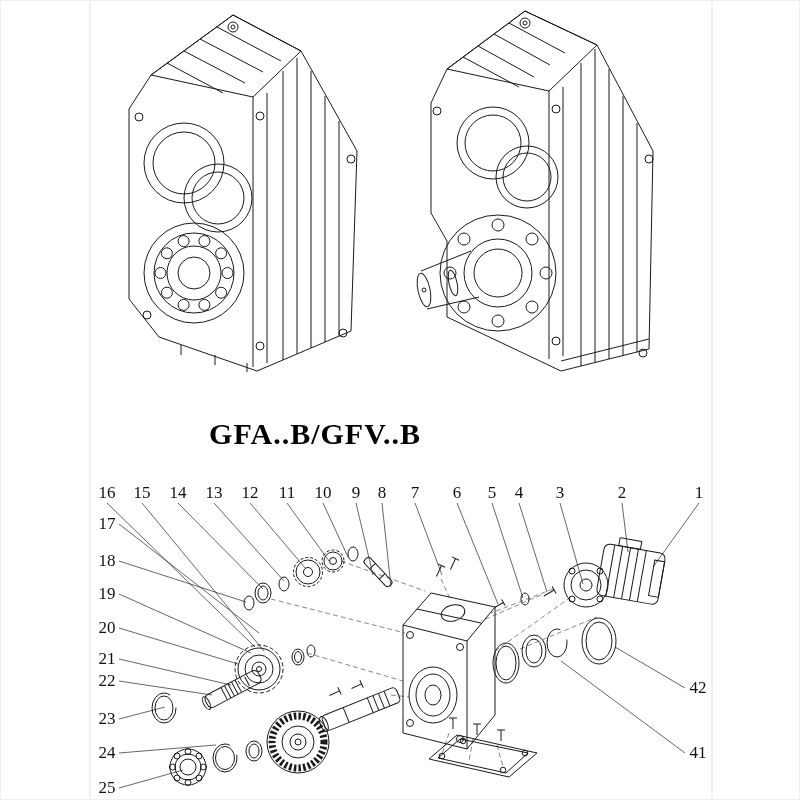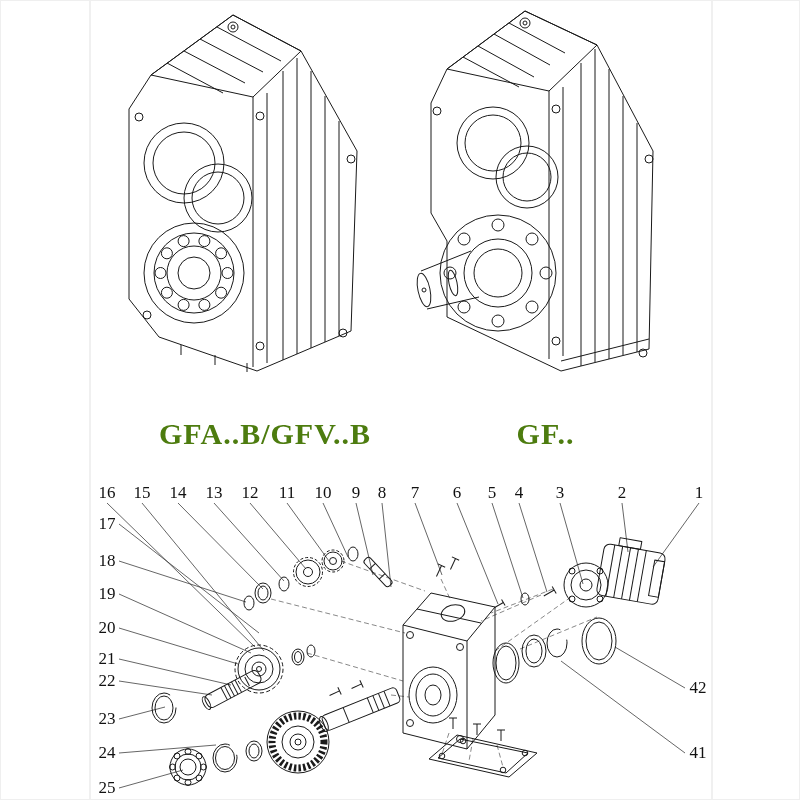--- a/index.html
+++ b/index.html
@@ -3,22 +3,22 @@
 <meta charset="utf-8">
 <style>
   html,body{margin:0;padding:0;background:#ffffff;}
   #page{
     position:relative;width:800px;height:800px;background:#ffffff;
     overflow:hidden;box-sizing:border-box;border:1px solid #efefef;
     font-family:"Liberation Serif", serif;
   }
   svg.art{position:absolute;left:0;top:0;}
   .model-label{
-    position:absolute;font-weight:bold;font-size:30px;color:#4d7c0f;
-    text-align:center;letter-spacing:1px;white-space:nowrap;
+    position:absolute;font-weight:bold;font-size:30px;color:#000000;
+    text-align:right;letter-spacing:1px;white-space:nowrap;
     font-family:"Liberation Serif", serif;
   }
   #label-left{left:108px;top:416px;width:312px;}
   #label-right{left:452px;top:416px;width:185px;}
   text.callout{
     font-family:"Liberation Serif", serif;
     font-size:17px;fill:#111;stroke:none;
   }
 </style>
 </head>
@@ -385,14 +385,13 @@
         <text class="callout" x="106" y="757" text-anchor="middle">24</text>
         <text class="callout" x="106" y="792" text-anchor="middle">25</text>
 
         <text class="callout" x="697" y="692" text-anchor="middle">42</text>
         <text class="callout" x="697" y="757" text-anchor="middle">41</text>
       </g>
     </g>
   </svg>
 
   <div class="model-label" id="label-left">GFA..B/GFV..B</div>
-  <div class="model-label" id="label-right">GF..</div>
 </div>
 
 </body></html>

